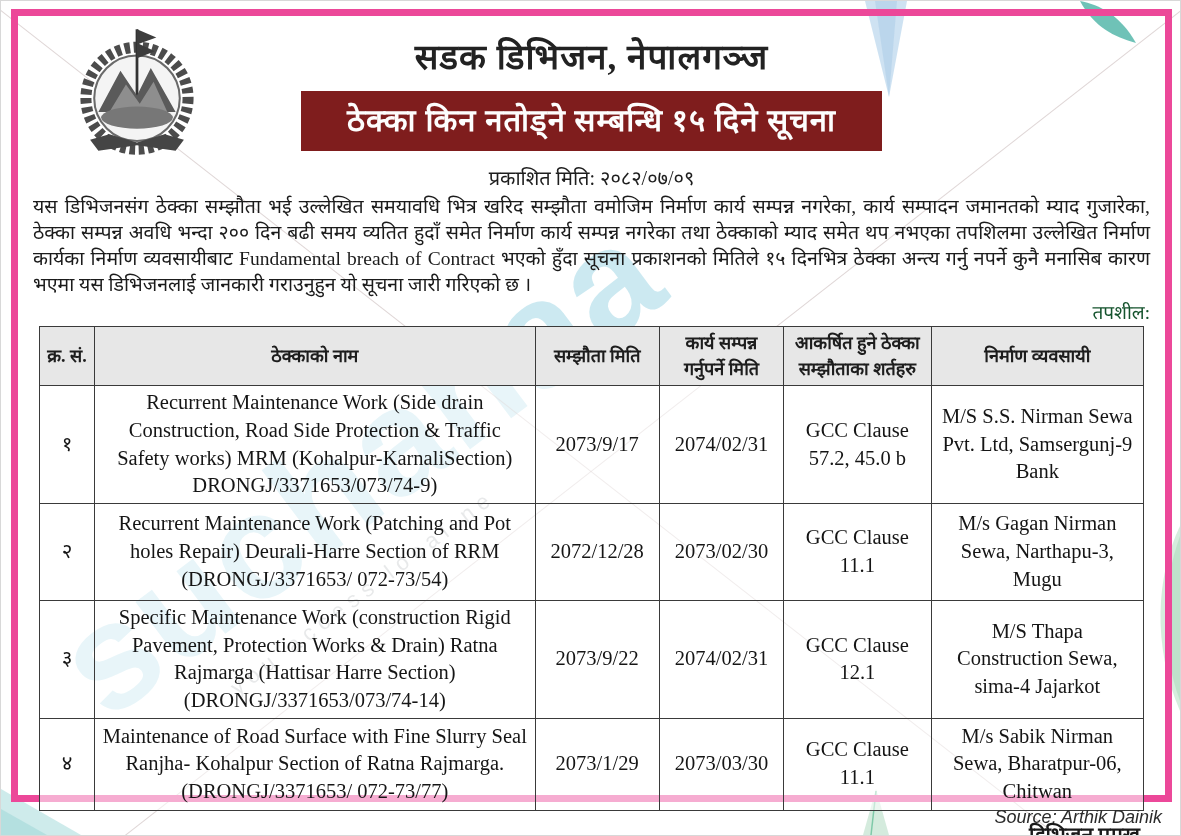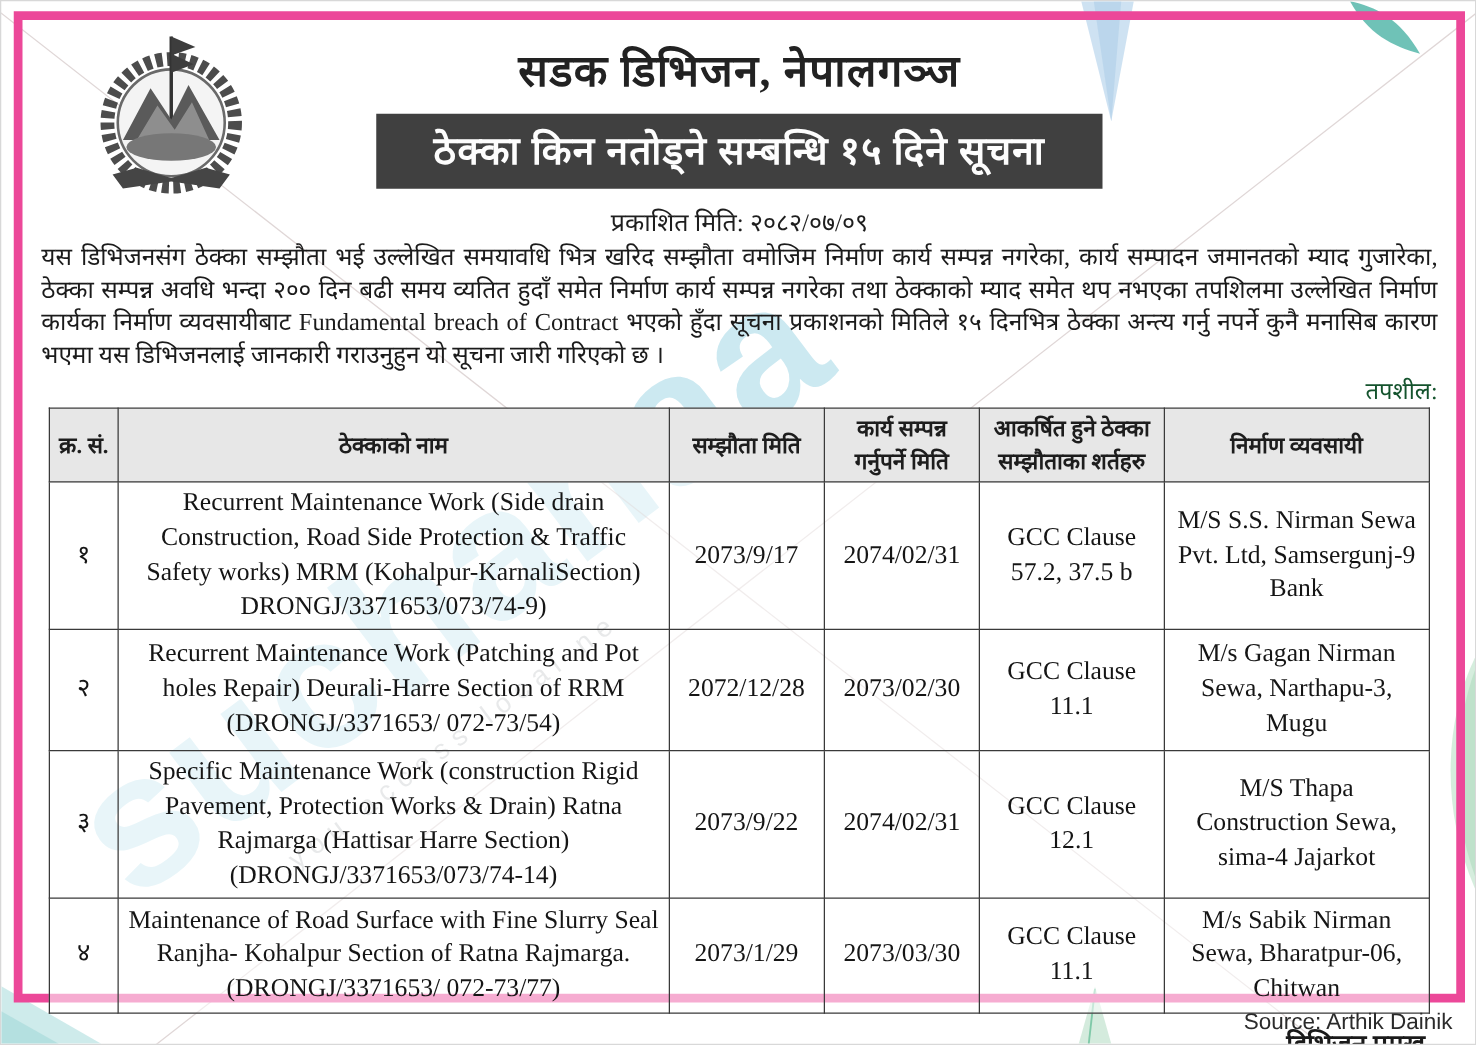--- a/index.html
+++ b/index.html
@@ -35,21 +35,21 @@
     position:absolute; left:10px; top:8px; width:1161px; height:793px;
     border:7px solid #ec4899; background:transparent; z-index:3; padding:6px 15px 0 15px;
   }
   .logo { position:absolute; left:50px; top:4px; width:138px; height:140px; }
   .title {
     text-align:center; font-size:35px; font-weight:bold; color:#222;
     margin-top:10px; letter-spacing:1px;
   }
   .banner-wrap { text-align:center; margin-top:12px; }
   .banner {
-    display:inline-block; background:#404040; color:#fdfdfd;
+    display:inline-block; background:#7f1d1d; color:#fdfdfd;
     font-size:31px; font-weight:bold; padding:7px 46px 11px 46px; letter-spacing:1px;
   }
   .published { text-align:center; font-size:20px; color:#1e1e1e; margin-top:13px; }
   .bodytext {
     margin-top:3px; font-size:19.5px; line-height:26px; color:#1b1b1b;
     text-align:justify;
   }
   .tapasil { text-align:right; font-size:19px; color:#14532d; margin-top:1px; }
   
   table.notice {
@@ -65,21 +65,21 @@
   }
   table.notice td { font-size:20.5px; color:#151515; line-height:1.35; }
   td.sn { font-size:22px; }
   .col-sn { width:56px; } .col-name { width:448px; } .col-d1 { width:125px; }
   .col-d2 { width:125px; } .col-cl { width:150px; } .col-co { width:216px; }
   tr.r1 td { height:113px; } tr.r2 td { height:97px; }
   tr.r3 td { height:111px; } tr.r4 td { height:92px; }
   .signature { text-align:right; font-size:21px; font-weight:bold; color:#1a1a1a; margin:9px 10px 0 0; }
   .source {
     position:absolute; right:18px; top:806px; z-index:3;
-    font-family:"Liberation Sans", sans-serif; font-size:18px; color:#2b2b2b;
+    font-family:"Liberation Sans", sans-serif; font-style:italic; font-size:18px; color:#2b2b2b;
   }
 </style>
 </head>
 <body>
 
 <div class="watermark">
   <span class="wm-main">suchanaa</span>
   <span class="wm-tag">you access  local ne</span>
 </div>
 <div class="diag diag1"></div>
@@ -151,21 +151,21 @@
         <th>आकर्षित हुने ठेक्का सम्झौताका शर्तहरु</th>
         <th>निर्माण व्यवसायी</th>
       </tr>
     </thead>
     <tbody>
       <tr class="r1">
         <td class="sn">१</td>
         <td>Recurrent Maintenance Work (Side drain Construction, Road Side Protection &amp; Traffic Safety works) MRM (Kohalpur-KarnaliSection) DRONGJ/3371653/073/74-9)</td>
         <td>2073/9/17</td>
         <td>2074/02/31</td>
-        <td>GCC Clause 57.2, 37.5 b</td>
+        <td>GCC Clause 57.2, 45.0 b</td>
         <td>M/S S.S. Nirman Sewa Pvt. Ltd, Samsergunj-9 Bank</td>
       </tr>
       <tr class="r2">
         <td class="sn">२</td>
         <td>Recurrent Maintenance Work (Patching and Pot holes Repair) Deurali-Harre Section of RRM (DRONGJ/3371653/ 072-73/54)</td>
         <td>2072/12/28</td>
         <td>2073/02/30</td>
         <td>GCC Clause 11.1</td>
         <td>M/s Gagan Nirman Sewa, Narthapu-3, Mugu</td>
       </tr>

